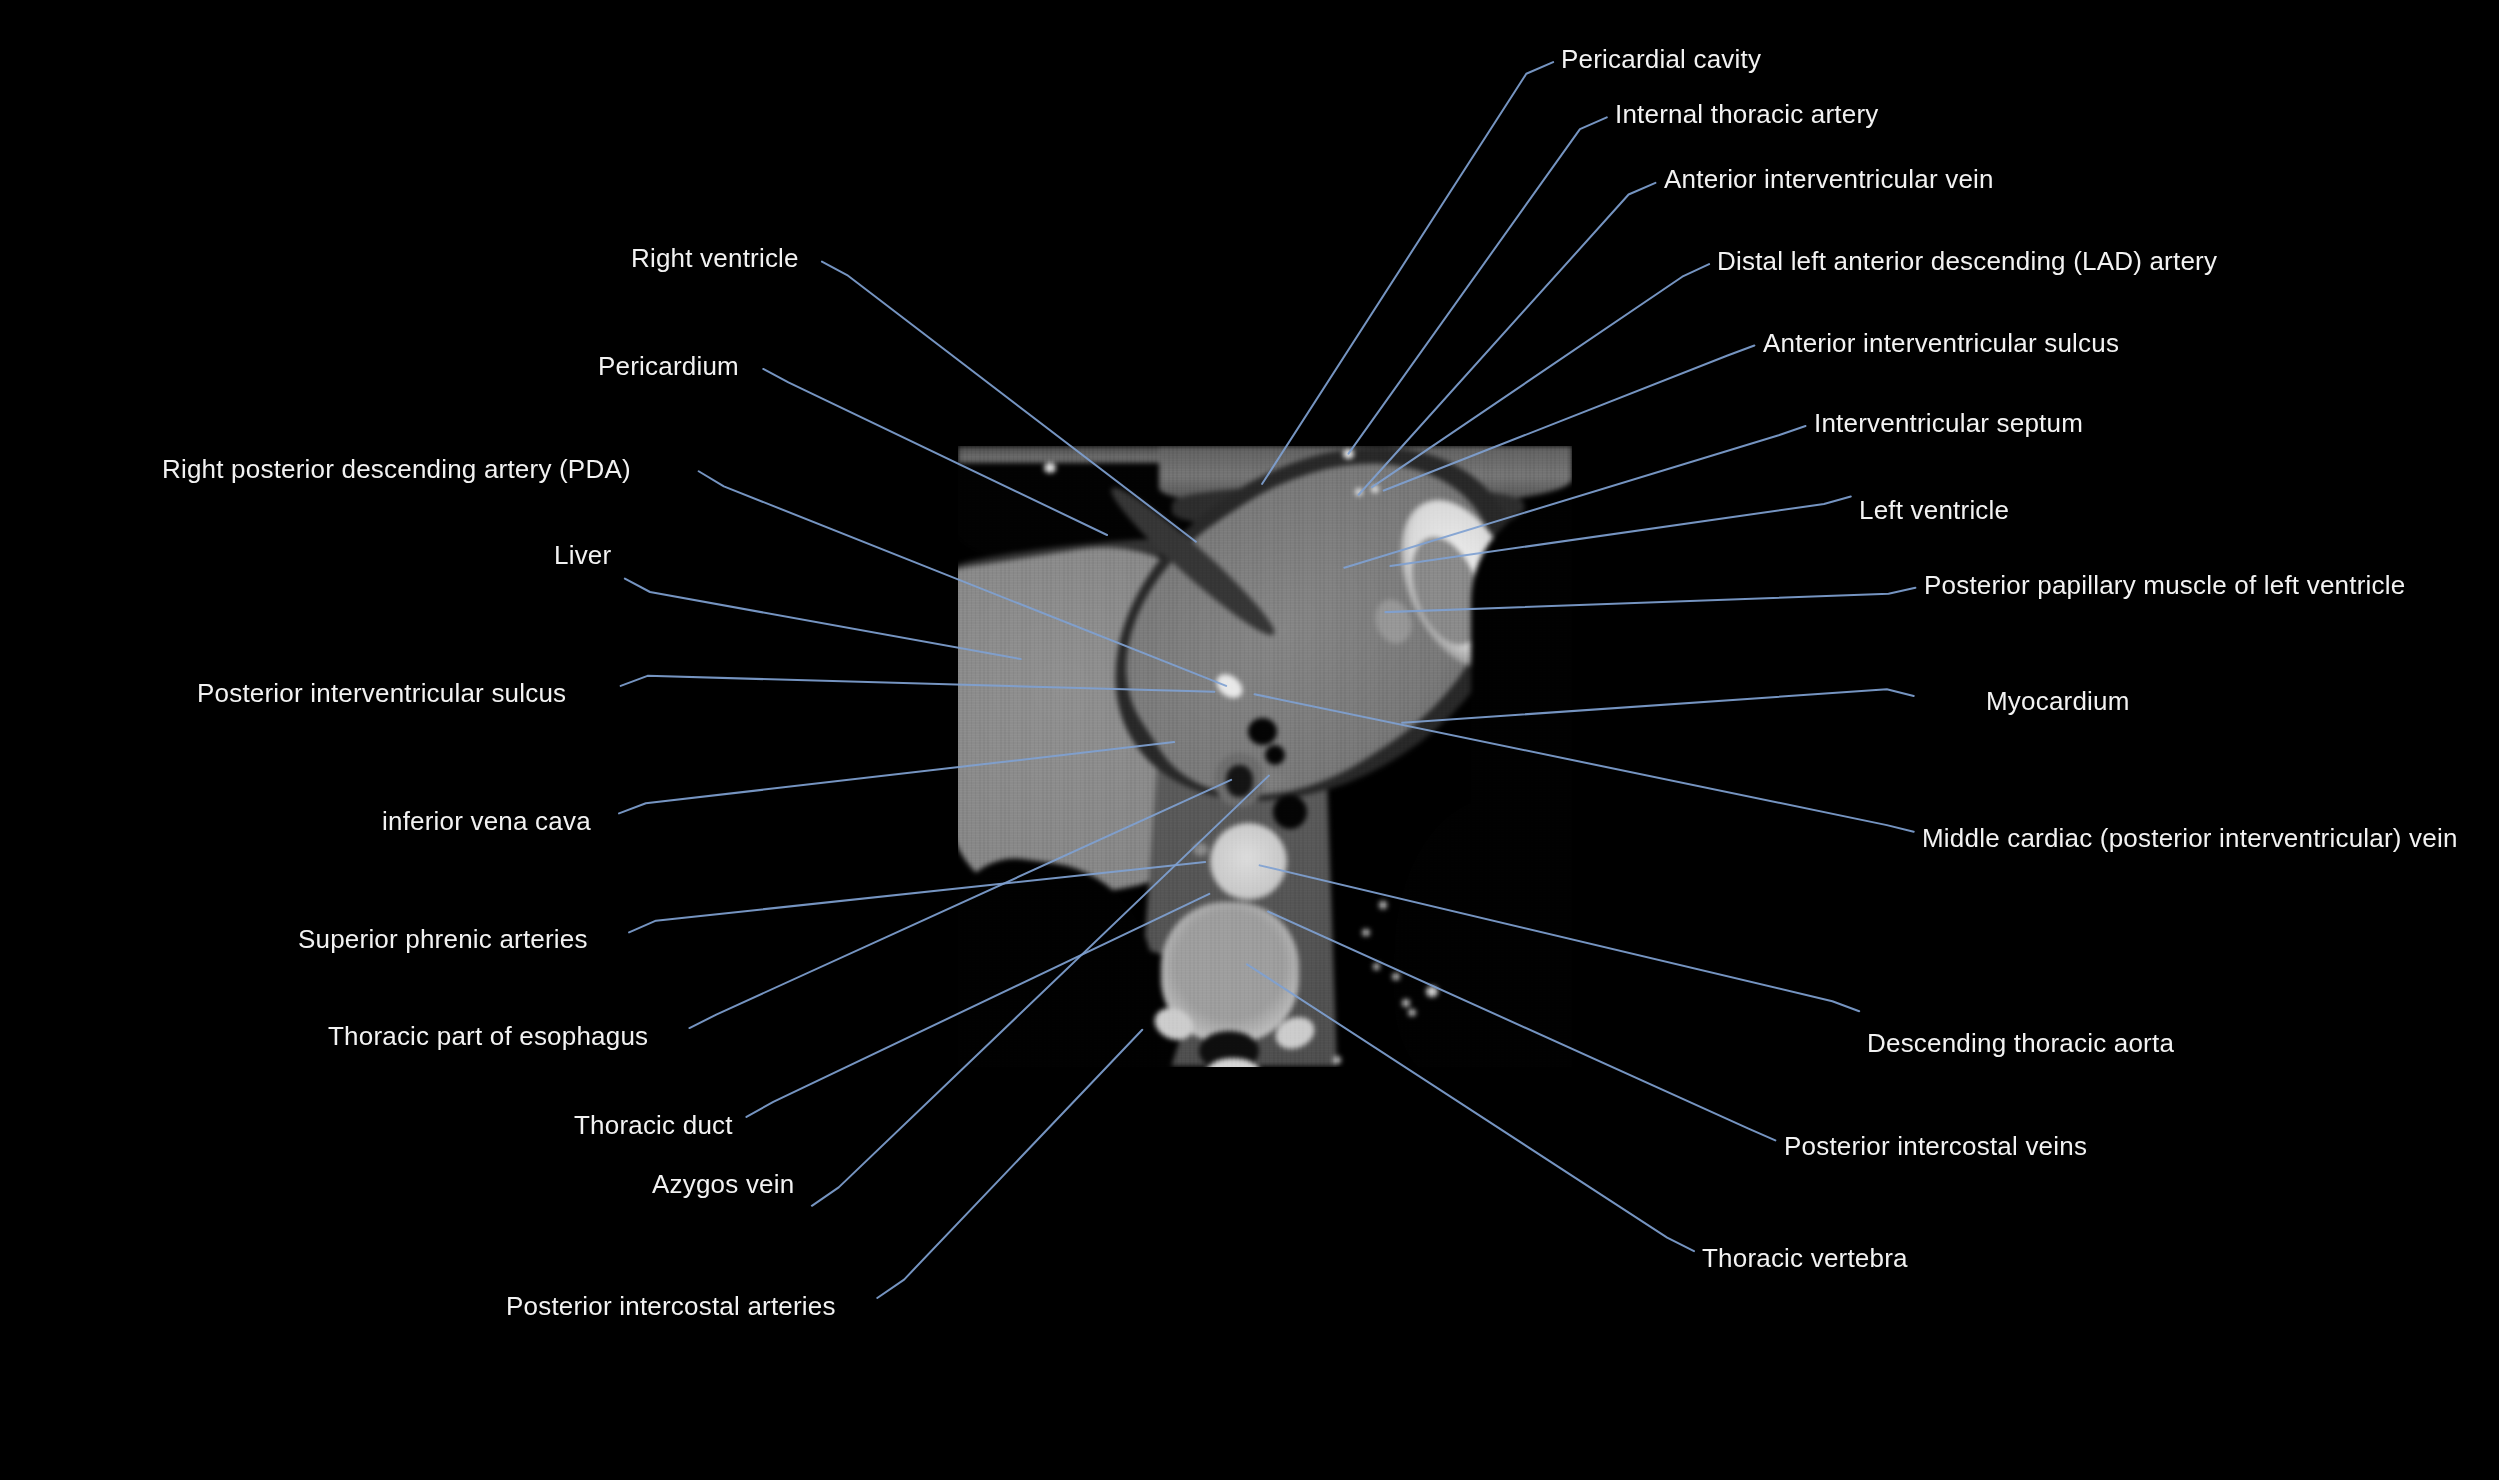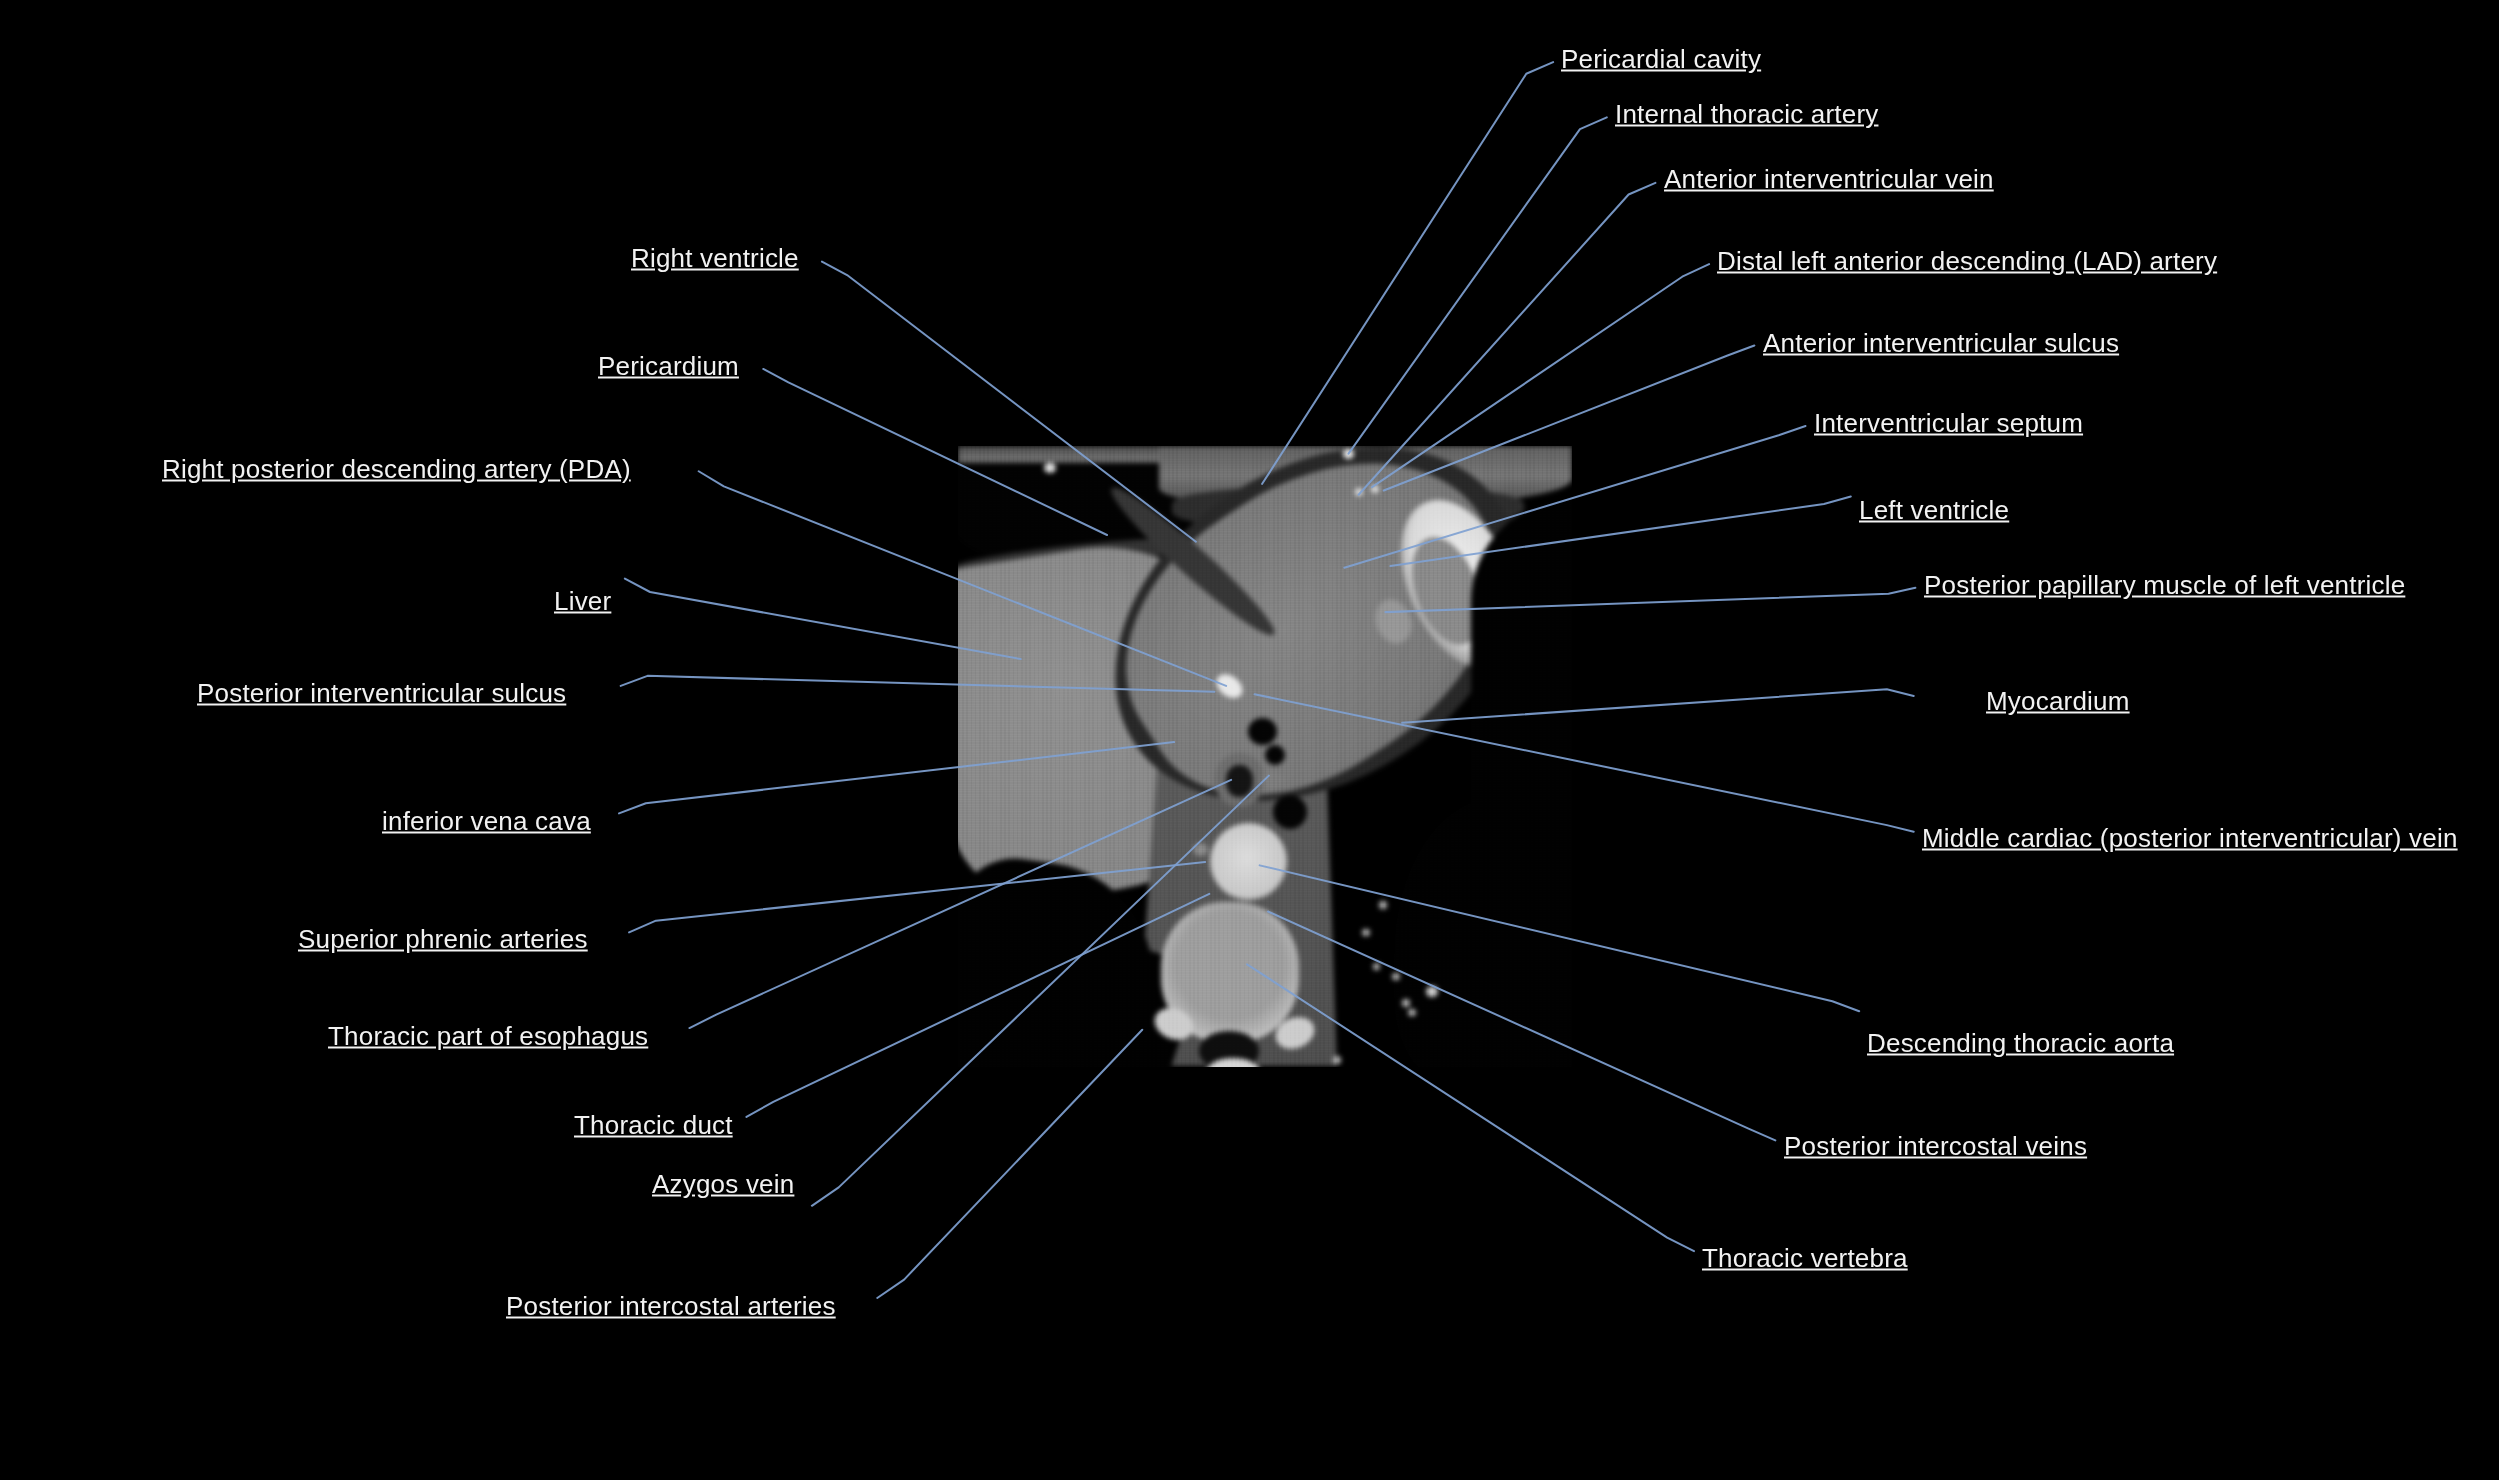--- a/index.html
+++ b/index.html
@@ -3,21 +3,21 @@
 <meta charset="utf-8">
 <style>
   html,body{margin:0;padding:0;background:#000;}
   #stage{position:relative;width:2500px;height:1480px;background:#000;overflow:hidden;
          font-family:"Liberation Sans","DejaVu Sans",sans-serif;}
   
   #lines-svg{position:absolute;left:0;top:0;width:2500px;height:1480px;pointer-events:none;}
   
   .anat-label{position:absolute;transform:translateY(-50%);white-space:nowrap;
               font-size:26px;font-weight:400;color:#f2f2f2;letter-spacing:0.2px;
-              text-shadow:0 0 1.7px rgba(0,0,0,.8);text-decoration:underline;}
+              text-shadow:0 0 1.7px rgba(0,0,0,.8);}
   
   #ct{position:absolute;left:958px;top:446px;width:614px;height:621px;background:#000;overflow:hidden;}
   #ct .soft{position:absolute;inset:0;filter:blur(2.5px);}
   #ct .part{position:absolute;}
   .chest-strip{left:0;top:0;width:614px;height:20px;background:linear-gradient(180deg,#4a4a4a,#6e6e6e 60%,#555);}
   .chest-band-right{left:201px;top:0;width:413px;height:60px;background:linear-gradient(180deg,#606060,#757575 50%,#4a4a4a);border-radius:0 0 45% 30%;}
   .fat-under-band{left:214px;top:40px;width:352px;height:44px;background:#2d2d2d;border-radius:40%;}
   .left-lung{left:-6.7px;top:17px;width:239px;height:102px;background:#020202;border-radius:0 0 58% 42%;}
   .liver{left:-23.5px;top:102px;width:331px;height:342px;background:radial-gradient(ellipse at 40% 40%,#909090,#868686 70%,#6f6f6f);border-radius:18% 52% 55% 30%;transform:rotate(-9deg);}
   .diaphragm-line{left:-8.4px;top:99px;width:252px;height:22px;background:#333;border-radius:50%;transform:rotate(-6deg);}
@@ -128,21 +128,21 @@
       <polyline points="2282,992 2250,984 1496,828" fill="none" stroke="#7fa1d1" stroke-width="2.4" stroke-linejoin="round" stroke-linecap="round" opacity="0.92"></polyline>
       <polyline points="2217,1206 2185,1194 1502,1032" fill="none" stroke="#7fa1d1" stroke-width="2.4" stroke-linejoin="round" stroke-linecap="round" opacity="0.92"></polyline>
       <polyline points="2117,1360 2085,1346 1512,1087" fill="none" stroke="#7fa1d1" stroke-width="2.4" stroke-linejoin="round" stroke-linecap="round" opacity="0.92"></polyline>
       <polyline points="2020,1492 1988,1476 1487,1150" fill="none" stroke="#7fa1d1" stroke-width="2.4" stroke-linejoin="round" stroke-linecap="round" opacity="0.92"></polyline>
     </svg>
 
   <div id="labels-layer">
       <div class="anat-label" style="left: 631px; top: 258px;">Right ventricle</div>
       <div class="anat-label" style="left: 598px; top: 366px;">Pericardium</div>
       <div class="anat-label" style="left: 162px; top: 469px;">Right posterior descending artery (PDA)</div>
-      <div class="anat-label" style="left: 554px; top: 601px;">Liver</div>
+      <div class="anat-label" style="left: 554px; top: 555px;">Liver</div>
       <div class="anat-label" style="left: 197px; top: 693px;">Posterior interventricular sulcus</div>
       <div class="anat-label" style="left: 382px; top: 821px;">inferior vena cava</div>
       <div class="anat-label" style="left: 298px; top: 939px;">Superior phrenic arteries</div>
       <div class="anat-label" style="left: 328px; top: 1036px;">Thoracic part of esophagus</div>
       <div class="anat-label" style="left: 574px; top: 1125px;">Thoracic duct</div>
       <div class="anat-label" style="left: 652px; top: 1184px;">Azygos vein</div>
       <div class="anat-label" style="left: 506px; top: 1306px;">Posterior intercostal arteries</div>
       <div class="anat-label" style="left: 1561px; top: 59px;">Pericardial cavity</div>
       <div class="anat-label" style="left: 1615px; top: 114px;">Internal thoracic artery</div>
       <div class="anat-label" style="left: 1664px; top: 179px;">Anterior interventricular vein</div>

